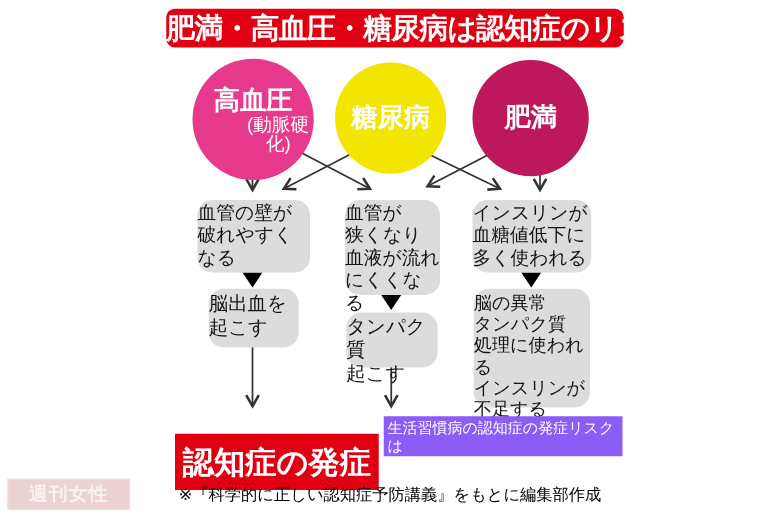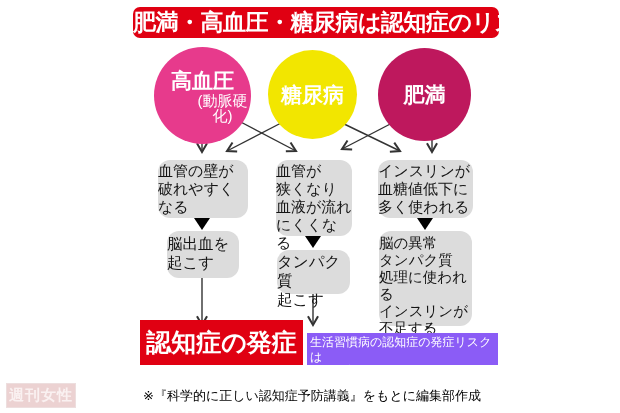--- a/index.html
+++ b/index.html
@@ -27,39 +27,39 @@
     position:absolute;background:#dcdcdc;color:#141414;z-index:2;
     white-space:pre-line;font-size:15px;border-radius:12px;
   }
   .b1{left:158px;top:160px;width:90px;height:56px;line-height:18px;padding-top:2px;}
   .b2{left:276px;top:160px;width:76px;height:74px;line-height:18px;padding-top:2px;}
   .b3{left:378px;top:160px;width:95px;height:56px;line-height:18px;padding-top:2px;}
   .b4{left:167px;top:231px;width:72px;height:44px;line-height:19px;padding-top:3px;font-size:15.5px;}
   .b5{left:277px;top:250px;width:73px;height:42px;line-height:19px;padding-top:2px;font-size:15.5px;}
   .b6{left:379px;top:231px;width:93px;height:91px;line-height:17px;padding-top:4px;font-size:14.5px;}
   .result-box{
-    position:absolute;left:140px;top:320px;width:163px;height:45px;z-index:2;
+    position:absolute;left:140px;top:347px;width:163px;height:45px;z-index:2;
     background:#e00012;color:#fff;font-size:25px;font-weight:bold;
     display:flex;align-items:center;justify-content:center;white-space:nowrap;
   }
   .note-box{
     position:absolute;left:307px;top:333px;width:191px;height:32px;z-index:2;
     background:#8b5cf6;color:#fff;font-size:12px;line-height:14.5px;
     padding:2px 0 0 3px;box-sizing:border-box;white-space:pre-line;
   }
   .footnote{
     position:absolute;left:143px;top:387px;z-index:2;
     color:#000;font-size:13px;white-space:nowrap;
   }
   .watermark{
     position:absolute;left:6px;top:383px;z-index:2;display:flex;align-items:center;
   }
   .wm-jp{
     background:#ecd2d2;border:1px solid #eddede;color:#faf1f1;
-    font-size:15px;font-weight:bold;padding:2px 2px;letter-spacing:1px;white-space:nowrap;
+    font-size:15px;font-weight:bold;padding:2px 16px;letter-spacing:1px;white-space:nowrap;
   }
   .wm-en{
     color:#e8c9c9;font-size:22px;font-weight:bold;letter-spacing:1px;line-height:22px;
   }
 </style>
 </head>
 <body>
 
 <div class="stage">
 

